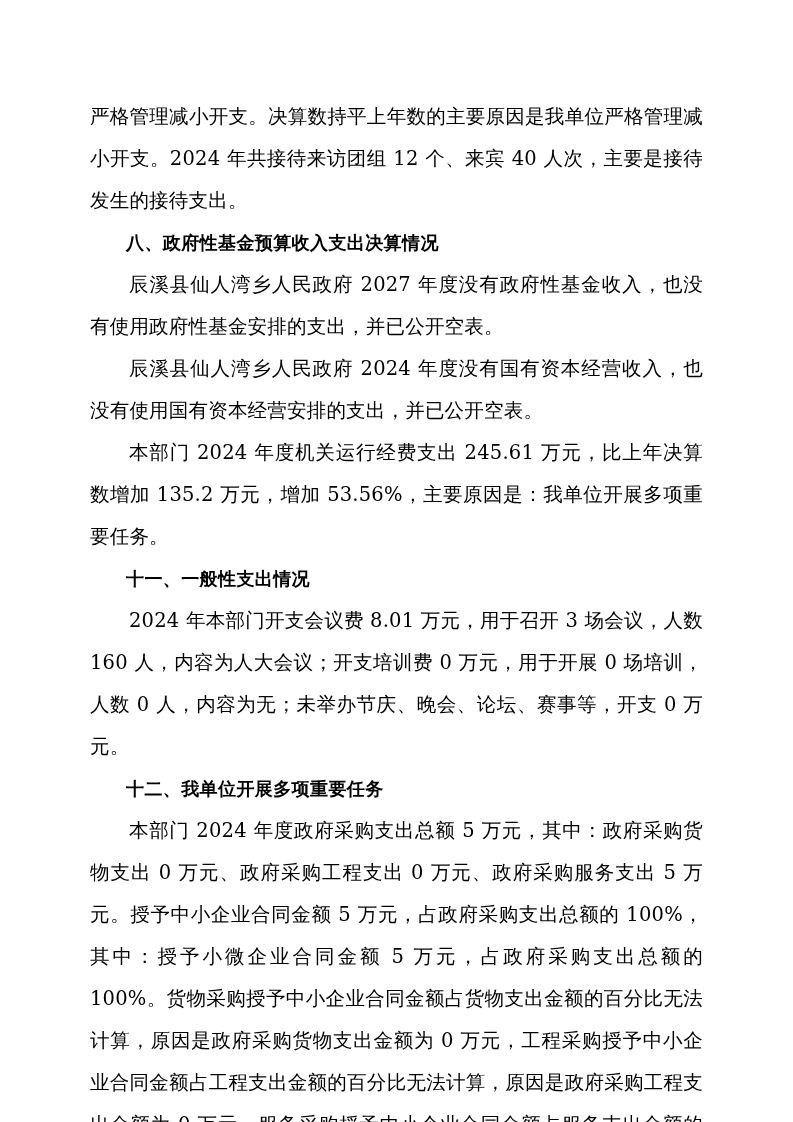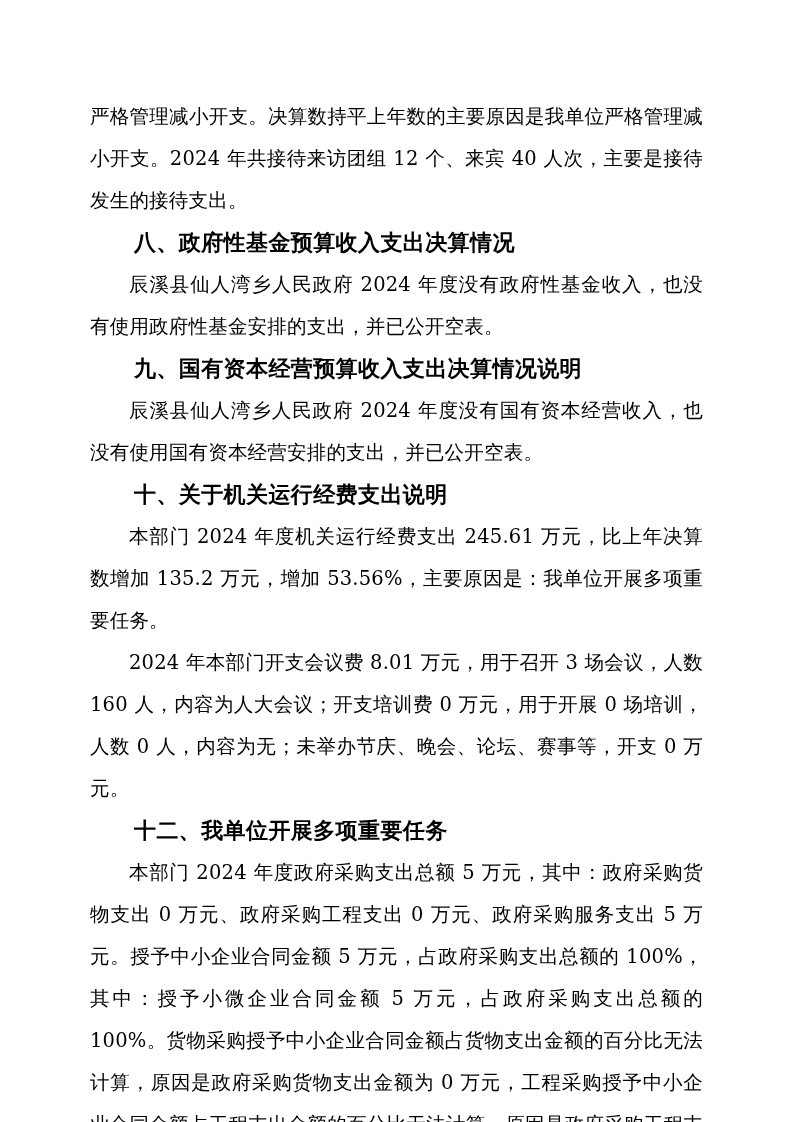--- a/index.html
+++ b/index.html
@@ -24,40 +24,39 @@
     text-align: justify;
     text-justify: inter-ideograph;
   }
   p.para {
     margin: 0;
     text-indent: 2em;
     letter-spacing: 0.2px;
   }
   h2.heading {
     margin: 0;
-    font-size: 22px;
+    font-size: 18px;
     line-height: 42px;
     font-weight: bold;
     text-indent: 2em;
     letter-spacing: 0.4px;
     font-family: "DejaVu Sans", "Liberation Sans", sans-serif;
   }
   p.para.no-indent {
     text-indent: 0;
   }
 </style>
 </head>
 <body>
 
 <div class="page">
   <div class="doc-body" id="doc-body">
       <p class="para no-indent">严格管理减小开支。决算数持平上年数的主要原因是我单位严格管理减小开支。2024 年共接待来访团组 12 个、来宾 40 人次，主要是接待发生的接待支出。</p>
       <h2 class="heading">八、政府性基金预算收入支出决算情况</h2>
-      <p class="para">辰溪县仙人湾乡人民政府 2024 年度没有政府性基金收入，也没有使用政府性基金安排的支出，并已公开空表。</p>
-      <h2 class="heading">九、国有资本经营预算收入支出决算情况说明</h2>
+      <p class="para">辰溪县仙人湾乡人民政府 2027 年度没有政府性基金收入，也没有使用政府性基金安排的支出，并已公开空表。</p>
       <p class="para">辰溪县仙人湾乡人民政府 2024 年度没有国有资本经营收入，也没有使用国有资本经营安排的支出，并已公开空表。</p>
-      <h2 class="heading">十、关于机关运行经费支出说明</h2>
       <p class="para">本部门 2024 年度机关运行经费支出 245.61 万元，比上年决算数增加 135.2 万元，增加 53.56%，主要原因是：我单位开展多项重要任务。</p>
+      <h2 class="heading">十一、一般性支出情况</h2>
       <p class="para">2024 年本部门开支会议费 8.01 万元，用于召开 3 场会议，人数 160 人，内容为人大会议；开支培训费 0 万元，用于开展 0 场培训，人数 0 人，内容为无；未举办节庆、晚会、论坛、赛事等，开支 0 万元。</p>
       <h2 class="heading">十二、我单位开展多项重要任务</h2>
       <p class="para">本部门 2024 年度政府采购支出总额 5 万元，其中：政府采购货物支出 0 万元、政府采购工程支出 0 万元、政府采购服务支出 5 万元。授予中小企业合同金额 5 万元，占政府采购支出总额的 100%，其中：授予小微企业合同金额 5 万元，占政府采购支出总额的 100%。货物采购授予中小企业合同金额占货物支出金额的百分比无法计算，原因是政府采购货物支出金额为 0 万元，工程采购授予中小企业合同金额占工程支出金额的百分比无法计算，原因是政府采购工程支出金额为 0 万元，服务采购授予中小企业合同金额占服务支出金额的 100%。</p>
     </div>
 </div>
 
 </body></html>

